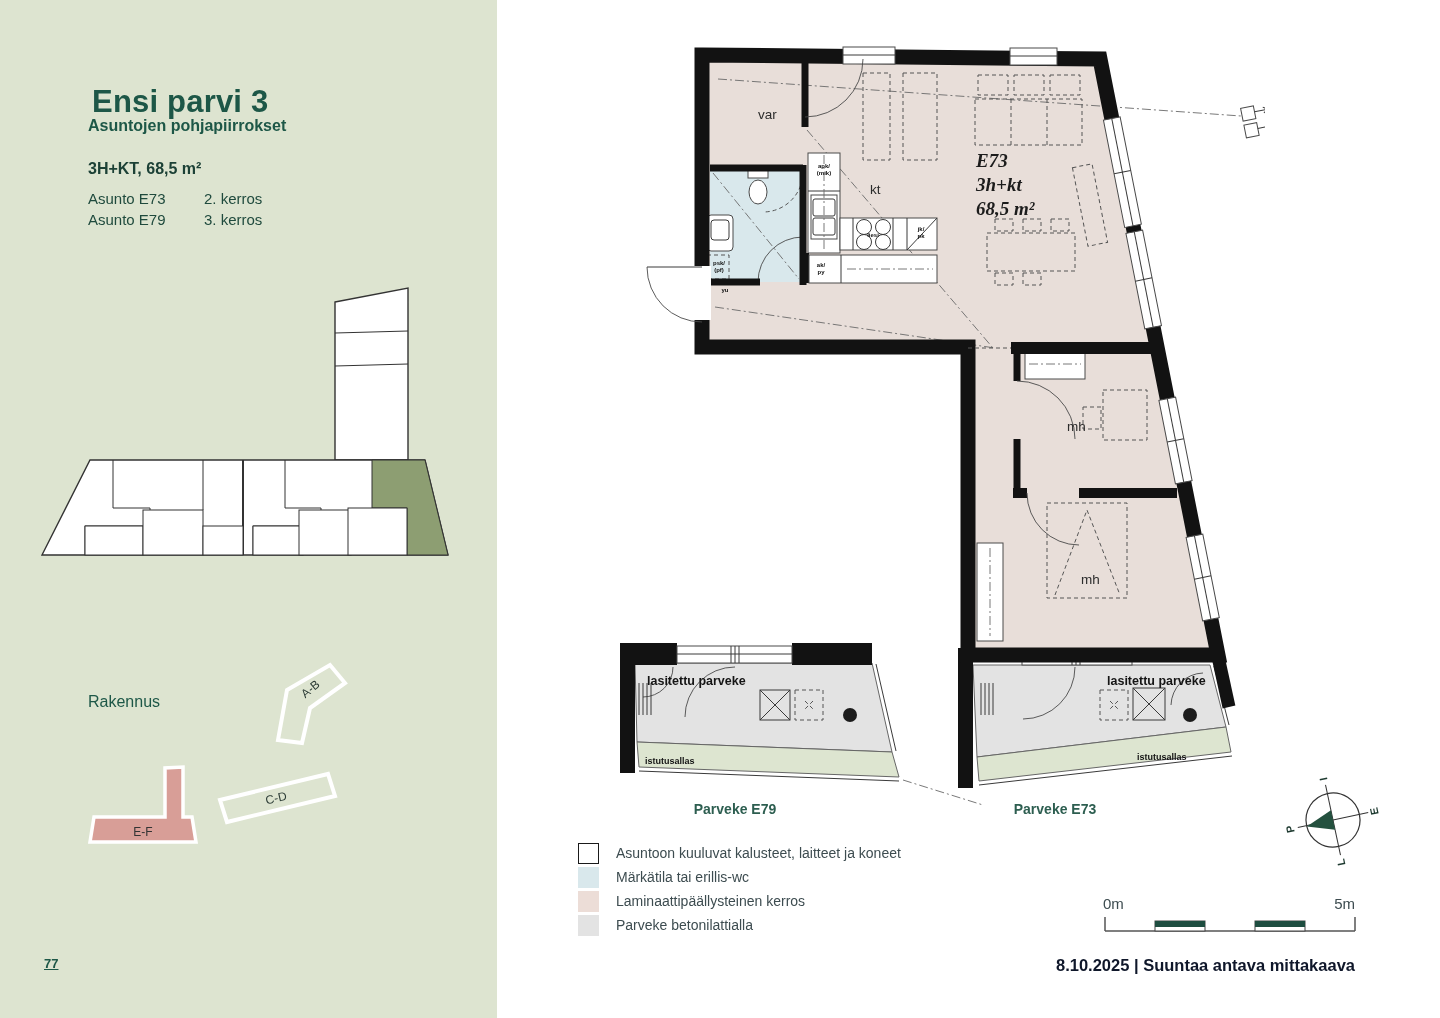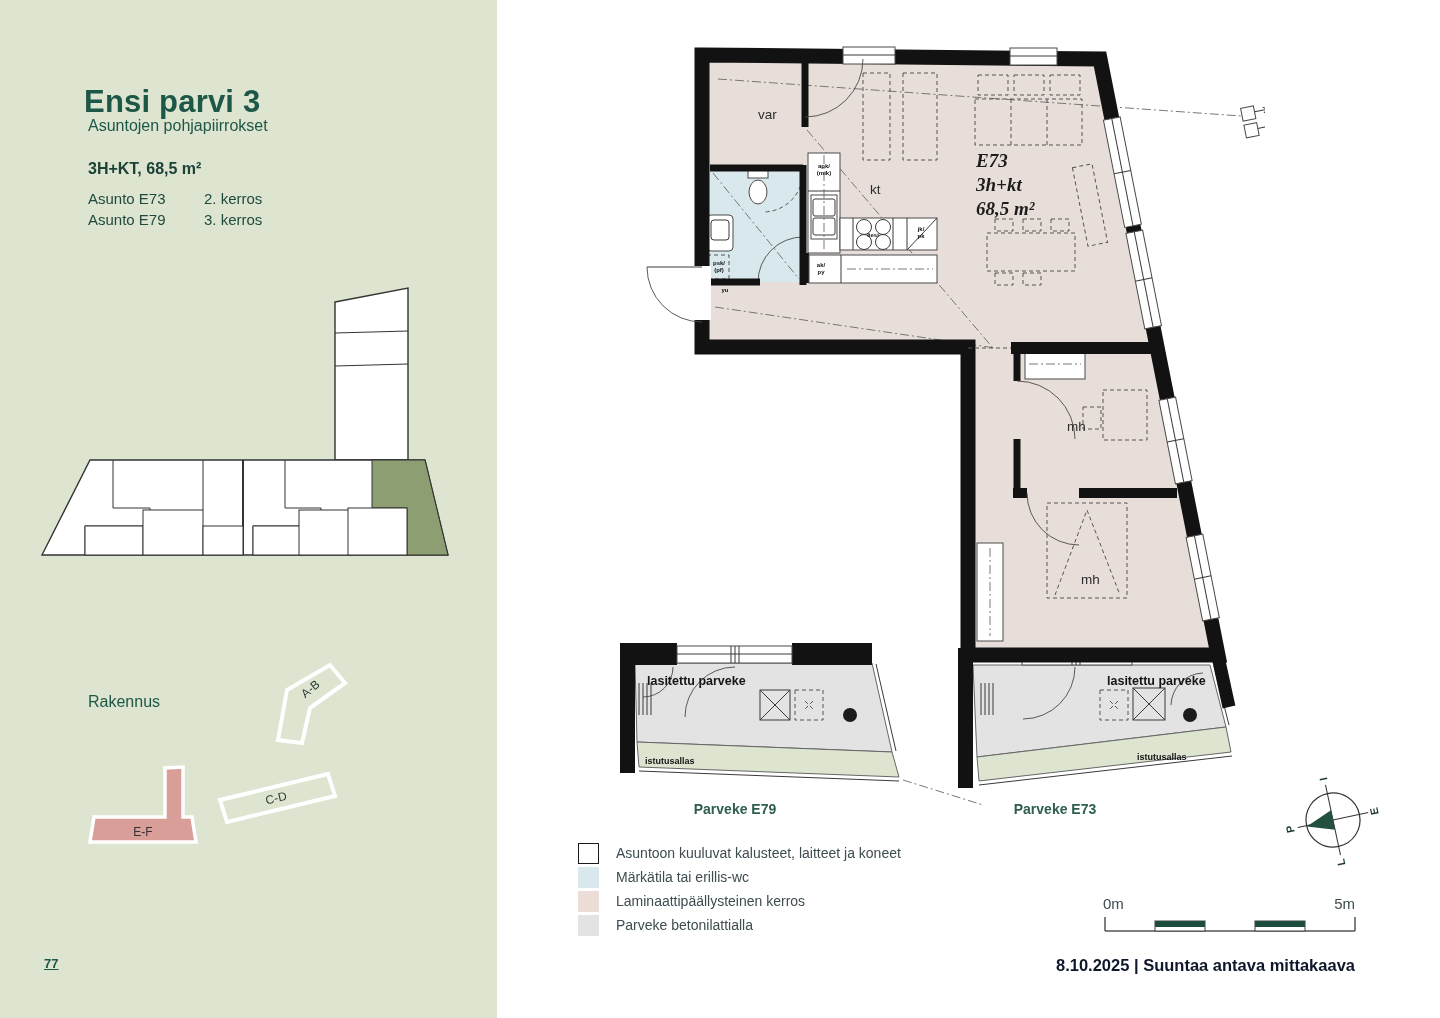--- a/index.html
+++ b/index.html
@@ -1,22 +1,22 @@
 <!DOCTYPE html>
 <html><head>
 <meta charset="utf-8">
 <style>
   * { margin:0; padding:0; box-sizing:border-box; }
   html,body { width:1440px; height:1018px; }
   body { position:relative; background:#ffffff; font-family:"Liberation Sans",sans-serif; overflow:hidden; }
 
   
   .sidebar { position:absolute; left:0; top:0; width:497px; height:1018px; background:#dde4d0; }
-  .sb-title    { position:absolute; left:84px; top:84px;  font-size:31px; font-weight:bold; color:#1d5747; letter-spacing:.2px; }
-  .sb-subtitle { position:absolute; left:88px; top:117px; font-size:16px; font-weight:normal; color:#1d5747; }
+  .sb-title    { position:absolute; left:92px; top:84px;  font-size:31px; font-weight:bold; color:#1d5747; letter-spacing:.2px; }
+  .sb-subtitle { position:absolute; left:88px; top:117px; font-size:16px; font-weight:bold; color:#1d5747; }
   .sb-type     { position:absolute; left:88px; top:160px; font-size:16px; font-weight:bold; color:#1c4136; }
   .sb-units    { position:absolute; left:88px; top:188px; font-size:15px; color:#1f4a3d; line-height:21px; }
   .sb-units .u-name { display:inline-block; width:116px; }
   .sb-rakennus { position:absolute; left:88px; top:693px; font-size:16px; font-weight:normal; color:#1d5747; }
   .sb-pagenum  { position:absolute; left:44px; top:956px; font-size:13px; font-weight:bold; color:#1d5747;text-decoration:underline; }
   .keydiagram  { position:absolute; left:35px; top:280px; }
   .locshapes   { position:absolute; left:70px; top:640px; }
 
   
   .planwrap { position:absolute; left:555px; top:15px; }

